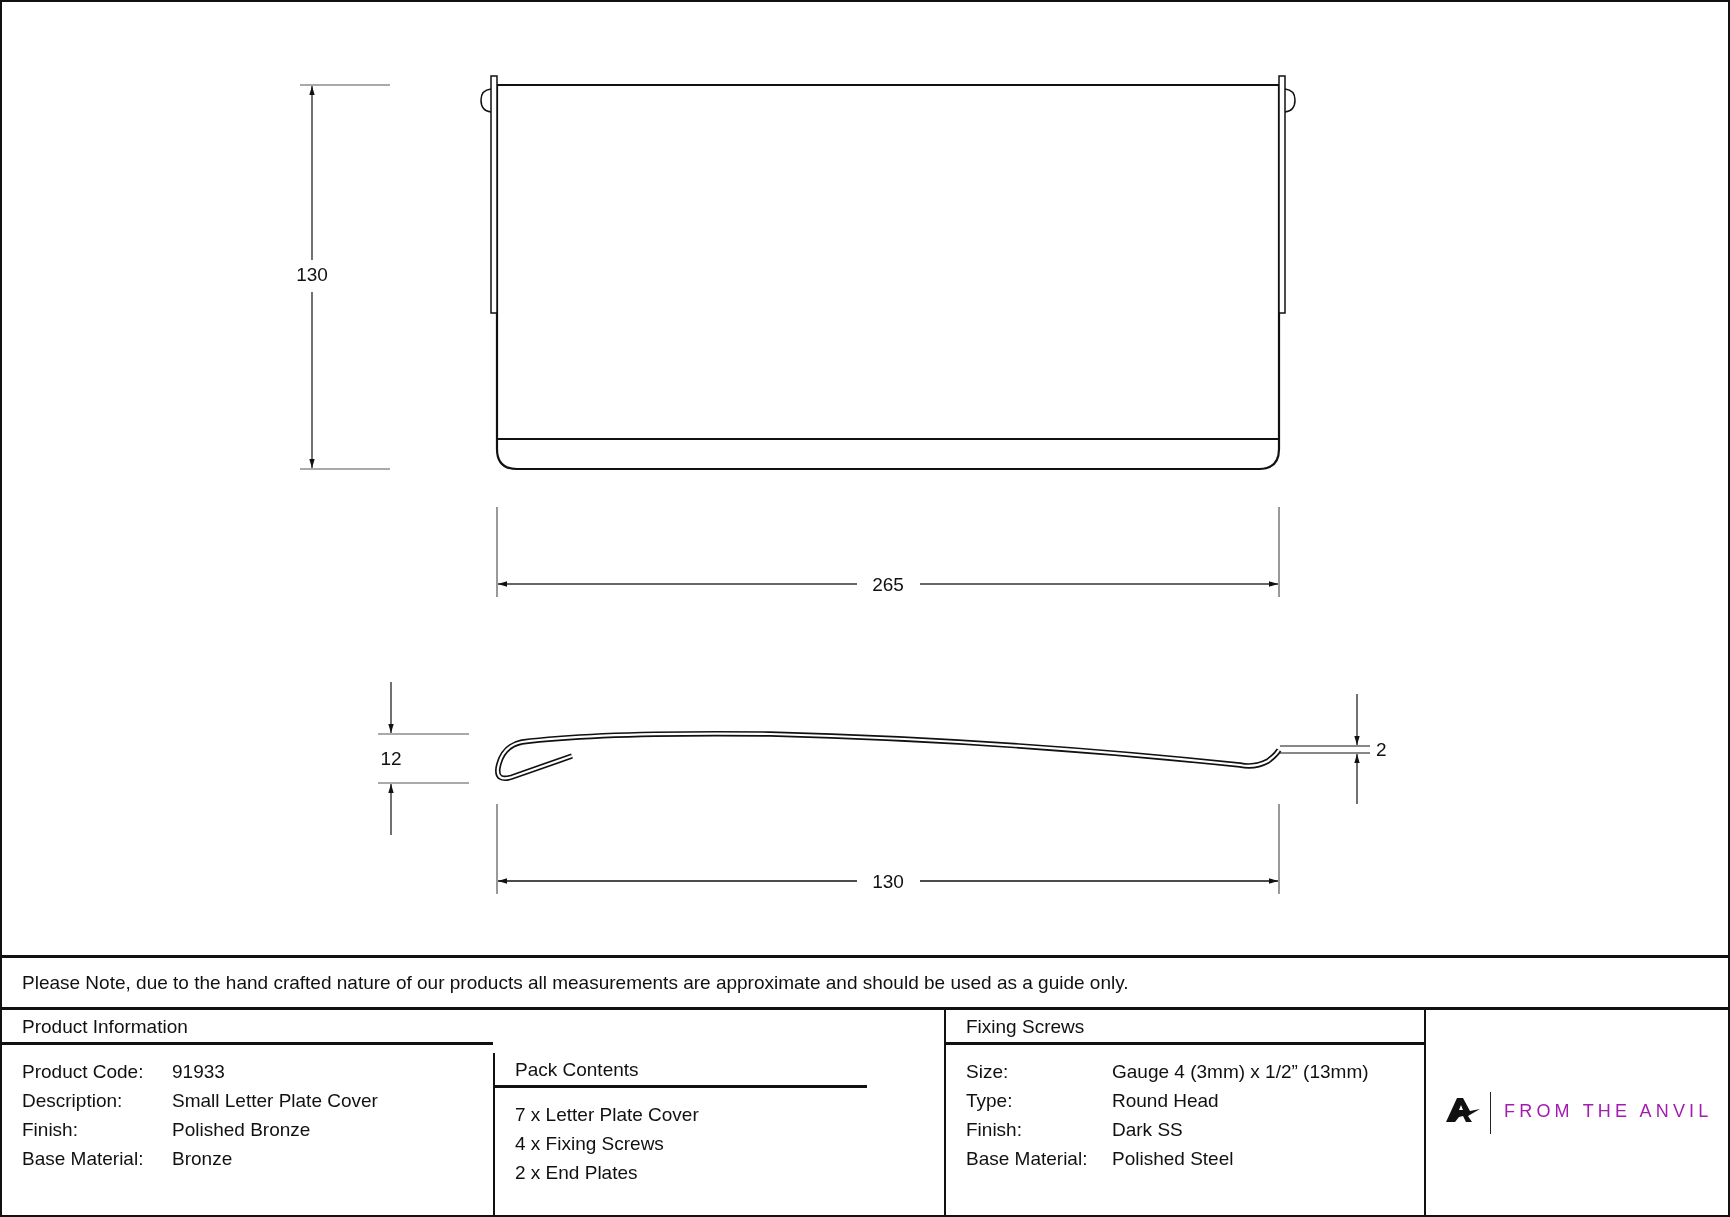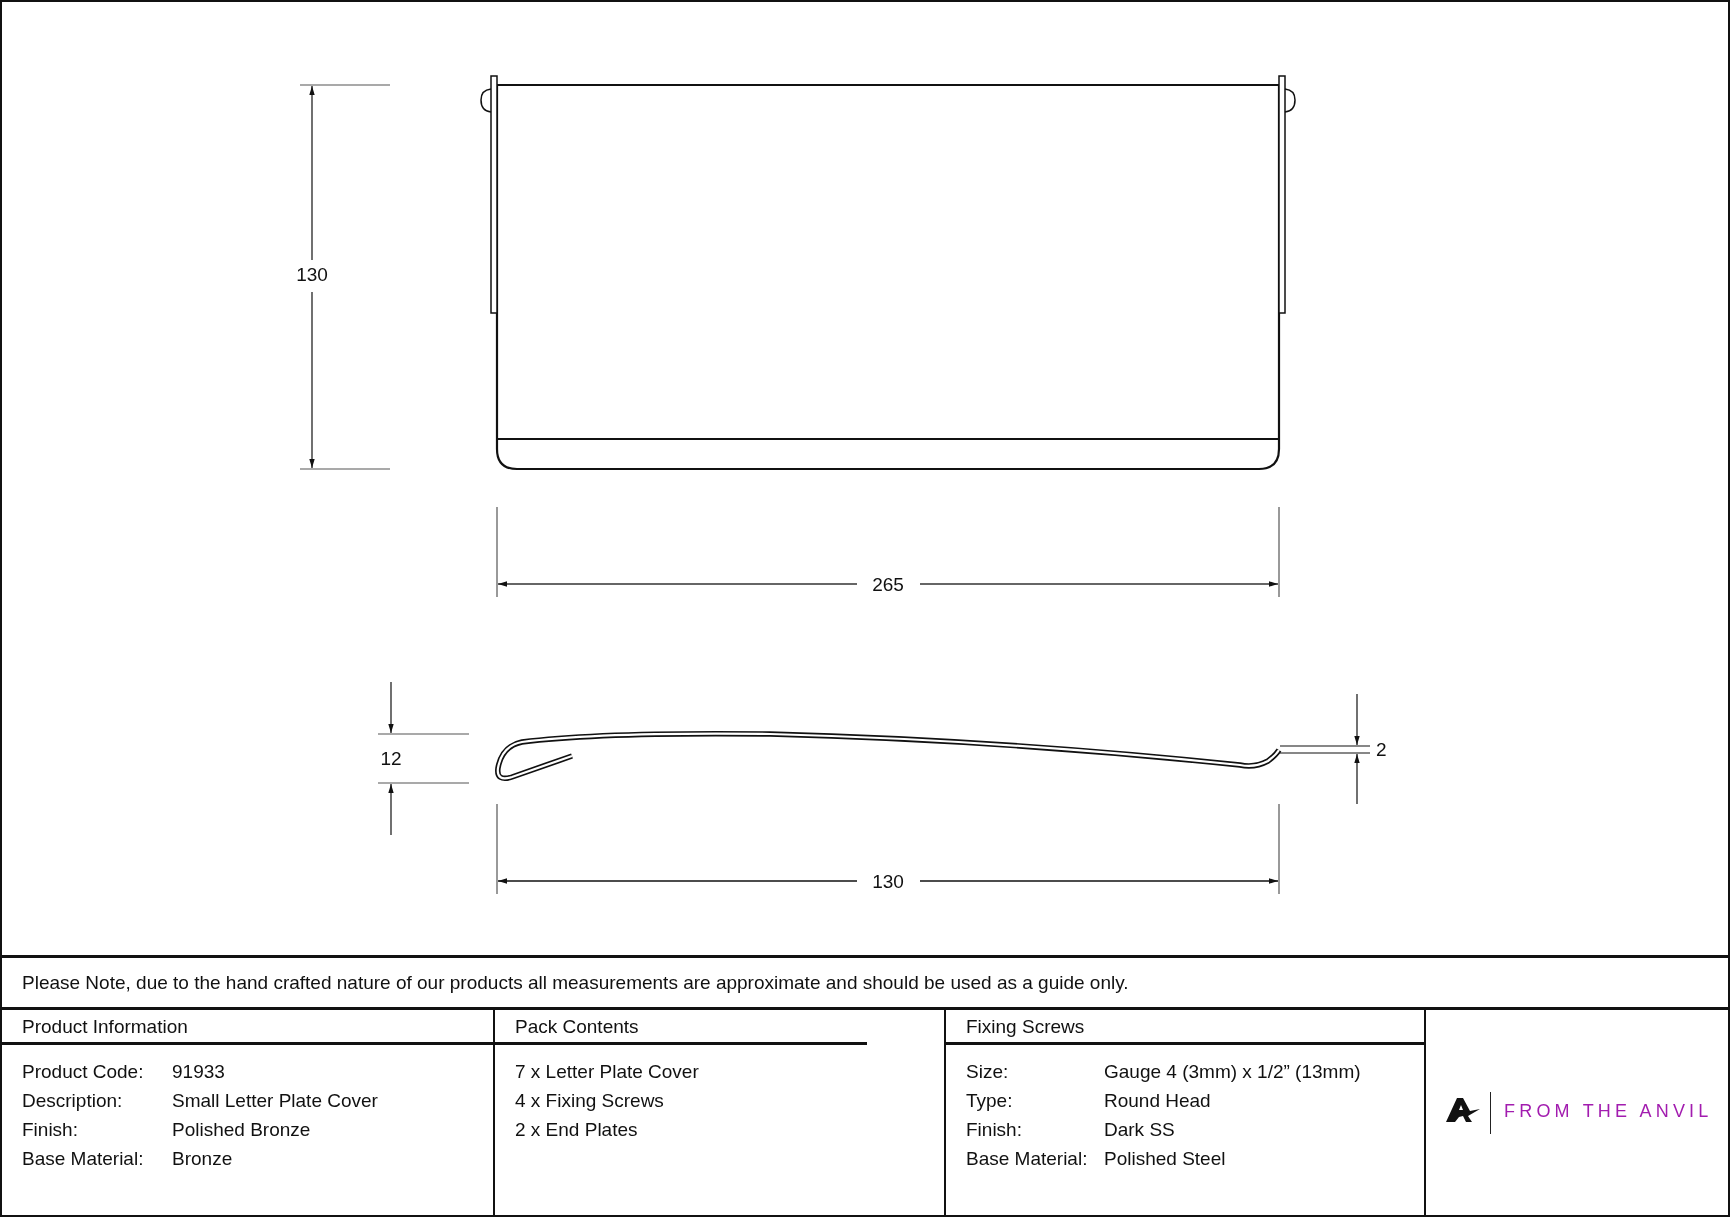--- a/index.html
+++ b/index.html
@@ -11,31 +11,31 @@
   .dimtext { font-family: "Liberation Sans", "DejaVu Sans", sans-serif; font-size: 19px; fill: #111; }
 
   .note-row { position: absolute; left: 0; top: 955px; width: 1730px; height: 53px;
               border-top: 3px solid #111; box-sizing: border-box; }
   .note-text { position: absolute; left: 22px; top: 14px; font-size: 19px; }
 
   .info-table { position: absolute; left: 0; top: 1007px; width: 1730px; height: 210px;
                 border-top: 3px solid #111; box-sizing: border-box; }
   .col { position: absolute; top: 0; bottom: 0; box-sizing: border-box; }
   .col.c1 { left: 0; width: 493px; }
-  .col.c2 { left: 493px; width: 374px; border-left: 2px solid #111; }
+  .col.c2 { left: 493px; width: 374px; border-left: 2px solid #111; margin-top: 43px; }
   .col.c3 { left: 944px; width: 480px; border-left: 2px solid #111; }
   .col.c4 { left: 1424px; width: 306px; border-left: 2px solid #111; }
   .col-head { height: 35px; border-bottom: 3px solid #111; box-sizing: border-box;
               padding-left: 20px; font-size: 19px; line-height: 34px; }
   .col.c1 .col-head { padding-left: 22px; }
   .rows { padding-top: 12px; }
   .row { height: 29px; font-size: 19px; line-height: 29px; position: relative; padding-left: 20px; }
   .col.c1 .row { padding-left: 22px; }
   .row .val { position: absolute; left: 172px; top: 0; }
-  .col.c3 .row .val { left: 158px; text-align: center; }
+  .col.c3 .row .val { left: 166px; text-align: center; }
 
   .logo { position: absolute; left: 20px; top: 0; bottom: 0; width: 280px; }
   .logo-mark { position: absolute; left: 0; top: 88px; width: 34px; height: 24px; }
   .logo-divider { position: absolute; left: 44px; top: 82px; width: 1px; height: 42px; background: #222; }
   .logo-text { position: absolute; left: 58px; top: 91px; font-size: 18px; letter-spacing: 4.2px;
                color: #a21caf; white-space: nowrap; }
 </style>
 </head>
 <body>
 

